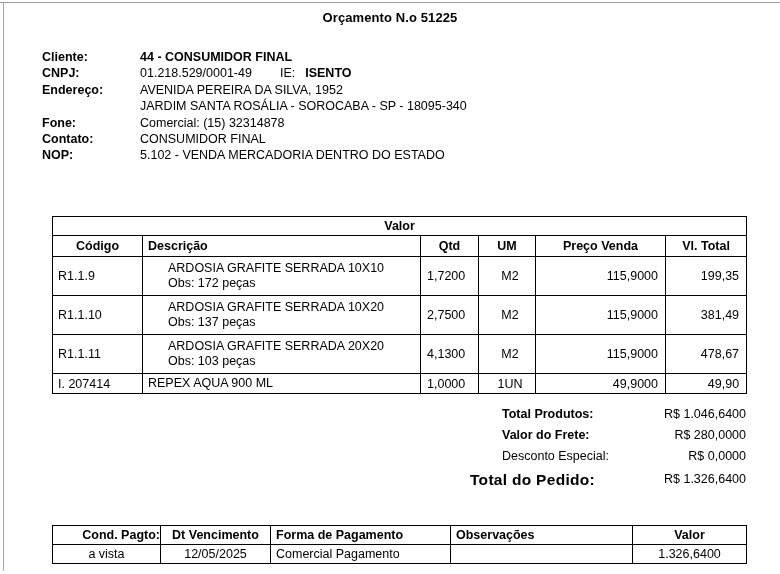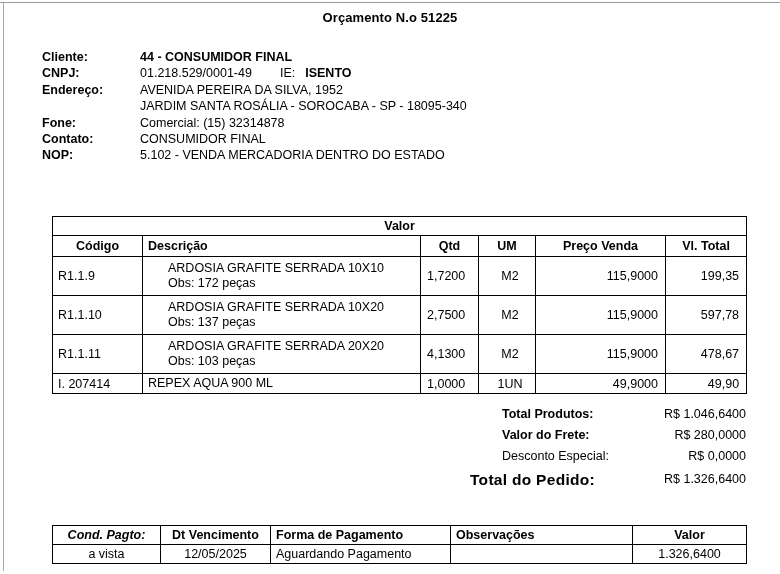--- a/index.html
+++ b/index.html
@@ -204,21 +204,21 @@
     table-layout: fixed;
   }
   .pay-table th,
   .pay-table td {
     border: 1px solid #000000;
     height: 18px;
     line-height: 18px;
     padding: 0;
   }
   .pay-table th { font-weight: bold; }
-  .pt-cond   { text-align: center; font-style: italic; }
+  .pt-cond   { text-align: right; }
   .pt-dt     { text-align: center; }
   .pt-forma  { text-align: left; padding-left: 5px !important; }
   .pt-obs    { text-align: left; padding-left: 5px !important; }
   .pt-valor  { text-align: center; }
   .pay-table td.pd-cond  { text-align: center; }
   .pay-table td.pd-dt    { text-align: center; }
   .pay-table td.pd-forma { text-align: left; padding-left: 5px !important; }
   .pay-table td.pd-obs   { text-align: left; padding-left: 5px !important; }
   .pay-table td.pd-valor { text-align: center; }
 </style>
@@ -292,21 +292,21 @@
       </tr>
       <tr class="row-tall">
         <td class="c-codigo">R1.1.10</td>
         <td class="c-desc">
             <span class="desc-line2">ARDOSIA GRAFITE SERRADA 10X20</span>
             <span class="desc-line2">Obs: 137 peças</span>
           </td>
         <td class="c-qtd">2,7500</td>
         <td class="c-um">M2</td>
         <td class="c-preco">115,9000</td>
-        <td class="c-total">597,78</td>
+        <td class="c-total">381,49</td>
       </tr>
       <tr class="row-tall">
         <td class="c-codigo">R1.1.11</td>
         <td class="c-desc">
             <span class="desc-line2">ARDOSIA GRAFITE SERRADA 20X20</span>
             <span class="desc-line2">Obs: 103 peças</span>
           </td>
         <td class="c-qtd">4,1300</td>
         <td class="c-um">M2</td>
         <td class="c-preco">115,9000</td>
@@ -356,20 +356,20 @@
         <th class="pt-dt">Dt Vencimento</th>
         <th class="pt-forma">Forma de Pagamento</th>
         <th class="pt-obs">Observações</th>
         <th class="pt-valor">Valor</th>
       </tr>
     </thead>
     <tbody>
       <tr>
         <td class="pd-cond">a vista</td>
         <td class="pd-dt">12/05/2025</td>
-        <td class="pd-forma">Aguardando Pagamento</td>
+        <td class="pd-forma">Comercial Pagamento</td>
         <td class="pd-obs"></td>
         <td class="pd-valor">1.326,6400</td>
       </tr>
     </tbody>
   </table>
 
 </div>
 
 </body></html>

